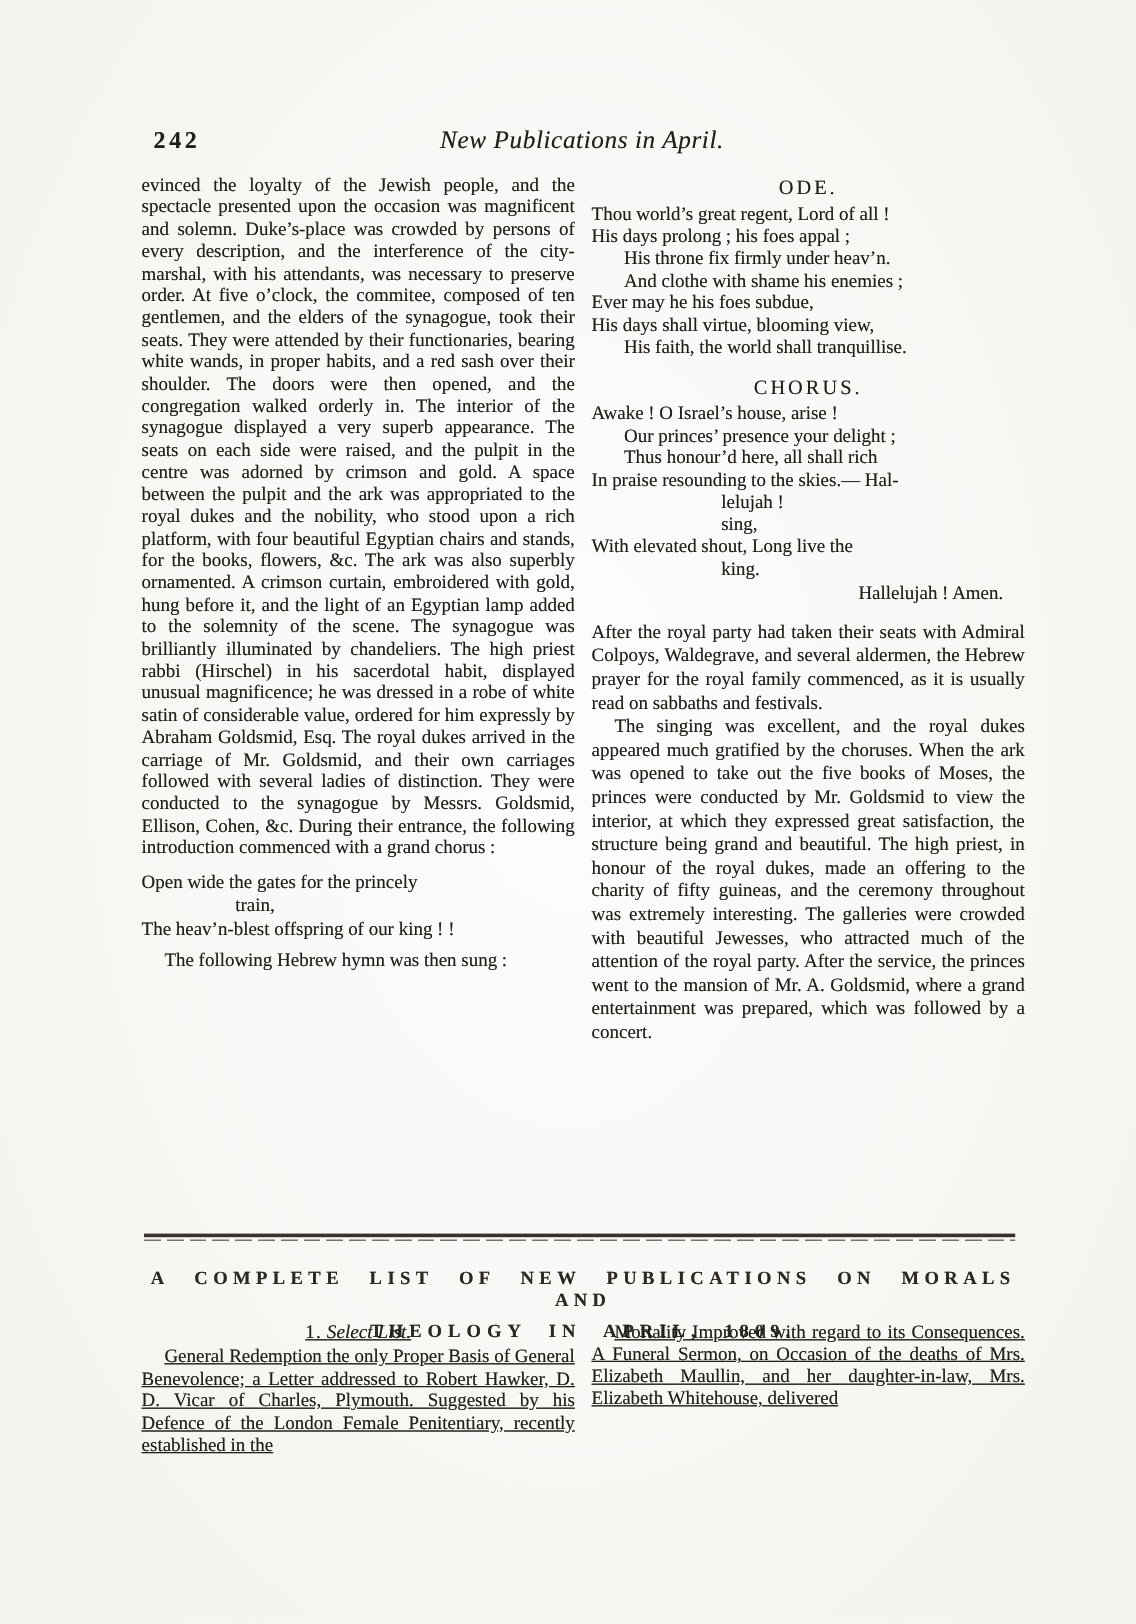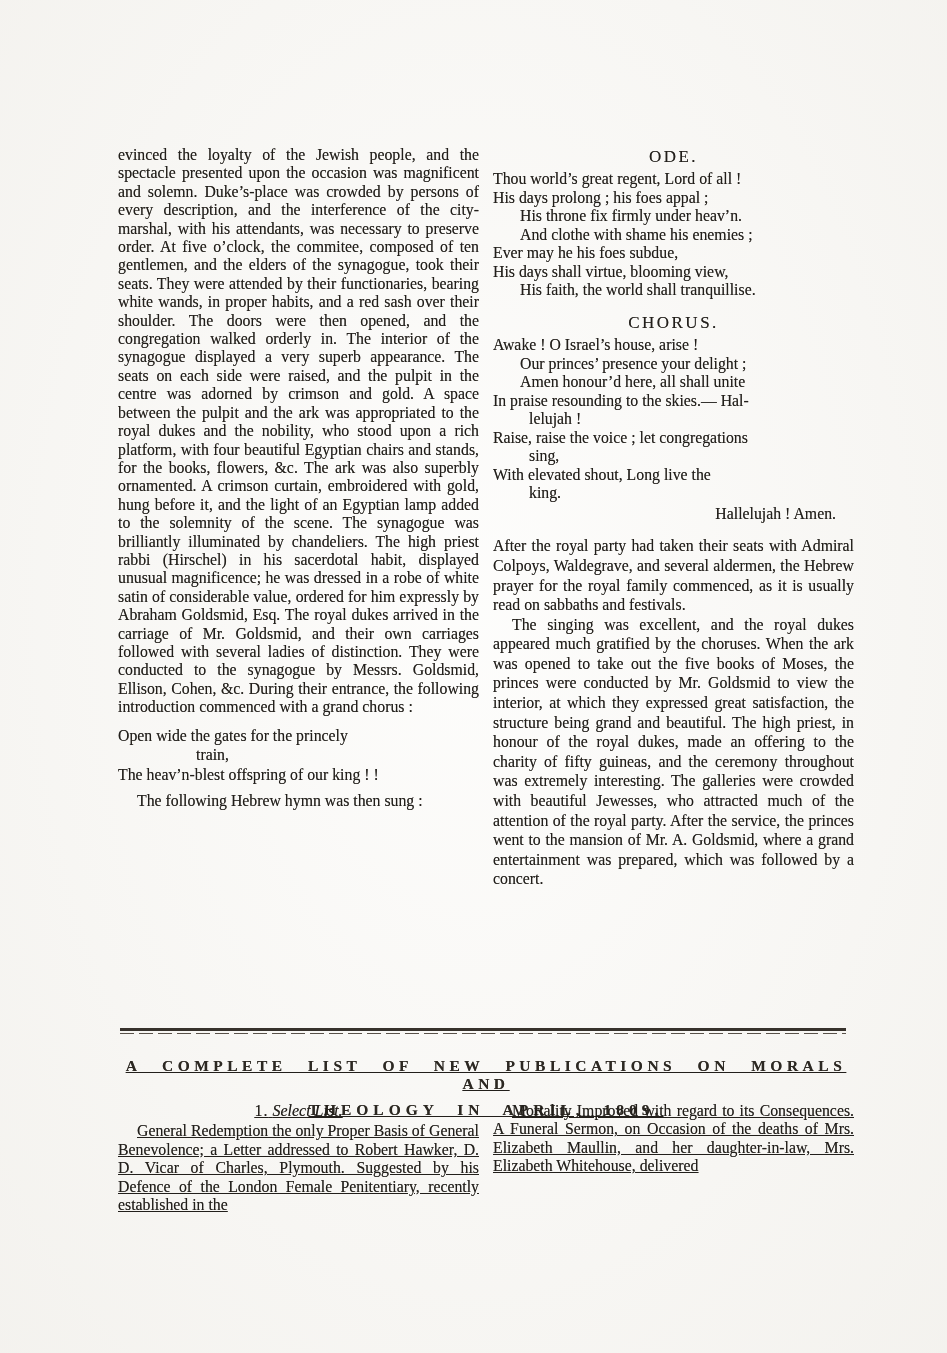--- a/index.html
+++ b/index.html
@@ -45,37 +45,36 @@
   .vline { line-height: 19.5px; }
   .vline.v-hang { margin-left: 78px; }
 
   .poem-heading {
     text-align: center; font-size: 17px; font-weight: normal;
     letter-spacing: 2.5px; margin: 2px 0 4px 0;
   }
   .chorus-heading { margin-top: 14px; }
   .pl { line-height: 18.5px; }
   .pl.l1 { margin-left: 27px; }
-  .pl.l2 { margin-left: 36px; }
+  .pl.l2 { margin-left: 108px; }
   .pl.pr { text-align: right; padding-right: 18px; margin-top: 2px; }
 
   .col-right .para { line-height: 19.6px; }
   .col-right .para.p1 { margin-top: 13px; }
 
   .divider {
     position: absolute; top: 1028px; left: 120px; width: 726px; height: 7px;
   }
   .divider .rule-thick { height: 3px; background: #37322c; }
   .divider .rule-thin  { height: 1px; margin-top: 2px;
     background: repeating-linear-gradient(90deg, #59524a 0 14px, transparent 14px 19px); }
 
   .section-heading {
     position: absolute; top: 1057px; left: 118px; width: 736px;
     text-align: center;
-    text-decoration: underline;
   }
   .sh-line1 {
     font-size: 15.5px; letter-spacing: 4.5px; word-spacing: 13px; font-weight: bold;
     color: #2c2archive82;  
     color: #2c2822;
   }
   .sh-line2 {
     font-size: 15.5px; letter-spacing: 5px; word-spacing: 10px; font-weight: bold;
     margin-top: 8px; color: #2c2822;
   }
@@ -88,20 +87,24 @@
     text-align: center; font-style: italic; font-size: 16px;
     margin: 0 0 2px 0; font-weight: normal;
   }
   .select-list-heading .num { font-style: normal; letter-spacing: 1px; }
 </style>
 </head>
 <body>
 
 <div class="page ink">
 
+  <div class="page-header">
+    <span class="page-num">242</span>
+    <span class="page-title">New Publications in April.</span>
+  </div>
 
   <div class="columns">
 
     <div class="col col-left">
       <p>evinced the loyalty of the Jewish people, and the spectacle presented upon the occasion was magnificent and solemn. Duke’s-place was crowded by persons of every description, and the interference of the city-marshal, with his attendants, was necessary to preserve order. At five o’clock, the commitee, composed of ten gentlemen, and the elders of the synagogue, took their seats. They were attended by their functionaries, bearing white wands, in proper habits, and a red sash over their shoulder. The doors were then opened, and the congregation walked orderly in. The interior of the synagogue displayed a very superb appearance. The seats on each side were raised, and the pulpit in the centre was adorned by crimson and gold. A space between the pulpit and the ark was appropriated to the royal dukes and the nobility, who stood upon a rich platform, with four beautiful Egyptian chairs and stands, for the books, flowers, &amp;c. The ark was also superbly ornamented. A crimson curtain, embroidered with gold, hung before it, and the light of an Egyptian lamp added to the solemnity of the scene. The synagogue was brilliantly illuminated by chandeliers. The high priest rabbi (Hirschel) in his sacerdotal habit, displayed unusual magnificence; he was dressed in a robe of white satin of considerable value, ordered for him expressly by Abraham Goldsmid, Esq. The royal dukes arrived in the carriage of Mr. Goldsmid, and their own carriages followed with several ladies of distinction. They were conducted to the synagogue by Messrs. Goldsmid, Ellison, Cohen, &amp;c. During their entrance, the following introduction commenced with a grand chorus :</p>
 
       <div class="verse">
         <div class="vline">Open wide the gates for the princely</div>
         <div class="vline v-hang">train,</div>
         <div class="vline">The heav’n-blest offspring of our king ! !</div>
@@ -120,24 +123,23 @@
         <div class="pl l1">And clothe with shame his enemies ;</div>
         <div class="pl l0">Ever may he his foes subdue,</div>
         <div class="pl l0">His days shall virtue, blooming view,</div>
         <div class="pl l1">His faith, the world shall tranquillise.</div>
       </div>
 
       <h3 class="poem-heading chorus-heading">CHORUS.</h3>
       <div class="poem">
         <div class="pl l0">Awake ! O Israel’s house, arise !</div>
         <div class="pl l1">Our princes’ presence your delight ;</div>
-        <div class="pl l1">Amen honour’d here, all shall unite</div>
+        <div class="pl l1">Thus honour’d here, all shall rich</div>
         <div class="pl l0">In praise resounding to the skies.— Hal-</div>
         <div class="pl l2">lelujah !</div>
-        <div class="pl l0">Raise, raise the voice ; let congregations</div>
         <div class="pl l2">sing,</div>
         <div class="pl l0">With elevated shout, Long live the</div>
         <div class="pl l2">king.</div>
         <div class="pl pr">Hallelujah ! Amen.</div>
       </div>
 
       <p class="para p1">After the royal party had taken their seats with Admiral Colpoys, Waldegrave, and several aldermen, the Hebrew prayer for the royal family commenced, as it is usually read on sabbaths and festivals.</p>
       <p class="para para-indent">The singing was excellent, and the royal dukes appeared much gratified by the choruses. When the ark was opened to take out the five books of Moses, the princes were conducted by Mr. Goldsmid to view the interior, at which they expressed great satisfaction, the structure being grand and beautiful. The high priest, in honour of the royal dukes, made an offering to the charity of fifty guineas, and the ceremony throughout was extremely interesting. The galleries were crowded with beautiful Jewesses, who attracted much of the attention of the royal party. After the service, the princes went to the mansion of Mr. A. Goldsmid, where a grand entertainment was prepared, which was followed by a concert.</p>
     </div>
   </div>

